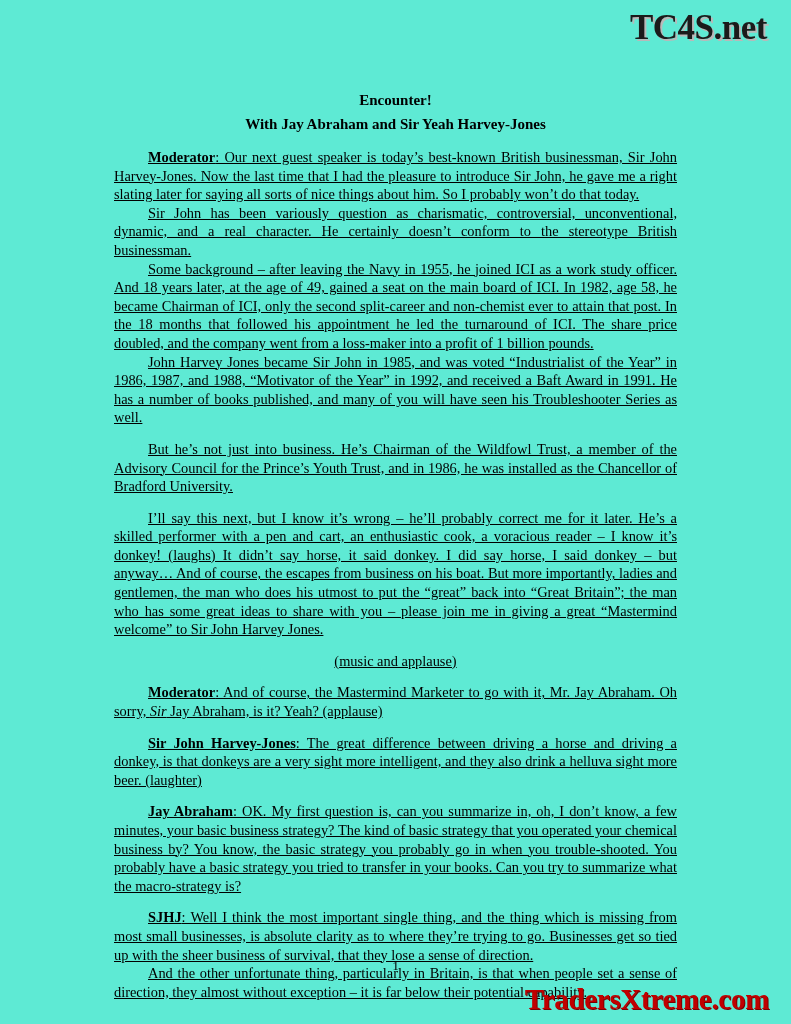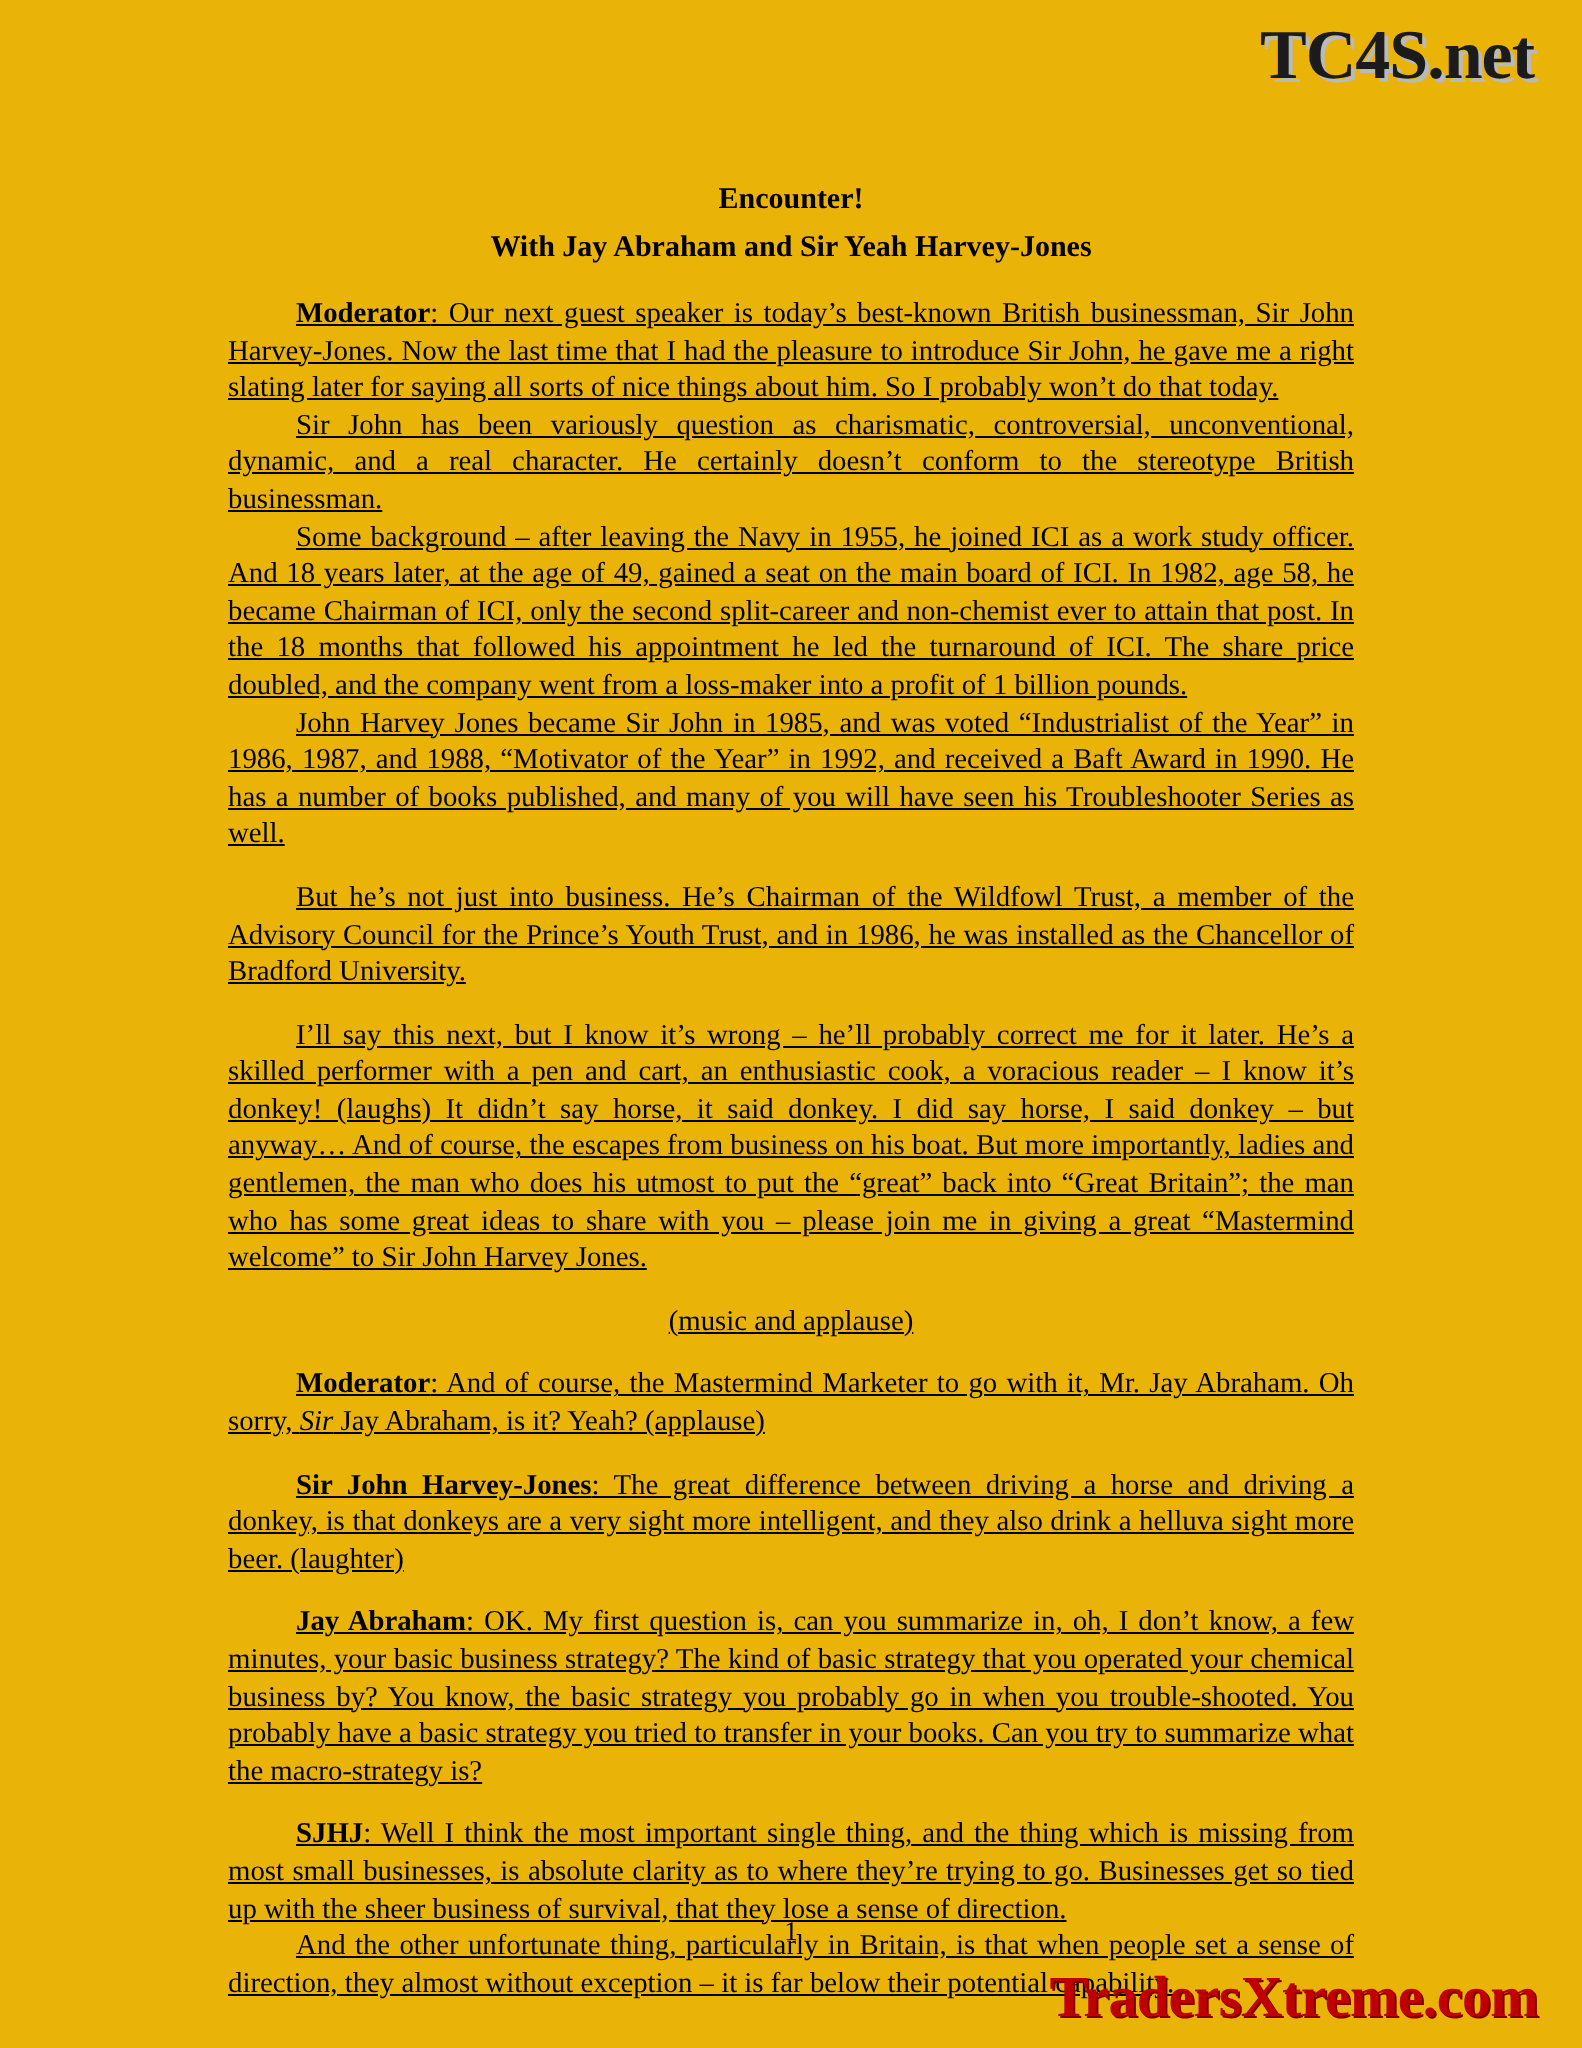--- a/index.html
+++ b/index.html
@@ -11,21 +11,21 @@
     width: 791px;
     height: 1024px;
     position: relative;
     font-family: "Liberation Serif", serif;
     color: #000000;
     overflow: hidden;
   }
   .page {
     position: absolute;
     inset: 0;
-    background: #eab308;
+    background: #5eead4;
   }
 
   
   .wm-top {
     position: absolute;
     top: 8px;
     right: 24px;
     font-family: "Liberation Serif", serif;
     font-weight: bold;
     font-size: 35px;
@@ -111,21 +111,21 @@
 
   <div class="doc">
     <div class="title">
       <span>Encounter!</span>
       <span class="line2">With Jay Abraham and Sir Yeah Harvey-Jones</span>
     </div>
     <div class="body">
         <p class="ind"><span class="b">Moderator</span>:  Our next guest speaker is today’s best-known British businessman, Sir John Harvey-Jones.  Now the last time that I had the pleasure to introduce Sir John, he gave me a right slating later for saying all sorts of nice things about him.  So I probably won’t do that today.</p>
         <p class="ind">Sir John has been variously question as charismatic, controversial, unconventional, dynamic, and a real character.  He certainly doesn’t conform to the stereotype British businessman.</p>
         <p class="ind">Some background – after leaving the Navy in 1955, he joined ICI as a work study officer.  And 18 years later, at the age of 49, gained a seat on the main board of ICI.  In 1982, age 58, he became Chairman of ICI, only the second split-career and non-chemist ever to attain that post.  In the 18 months that followed his appointment he led the turnaround of ICI.  The share price doubled, and the company went from a loss-maker into a profit of 1 billion pounds.</p>
-        <p class="ind">John Harvey Jones became Sir John in 1985, and was voted “Industrialist of the Year” in 1986, 1987, and 1988, “Motivator of the Year” in 1992, and received a Baft Award in 1990.  He has a number of books published, and many of you will have seen his Troubleshooter Series as well.</p>
+        <p class="ind">John Harvey Jones became Sir John in 1985, and was voted “Industrialist of the Year” in 1986, 1987, and 1988, “Motivator of the Year” in 1992, and received a Baft Award in 1991.  He has a number of books published, and many of you will have seen his Troubleshooter Series as well.</p>
         <p class="ind gap">But he’s not just into business.  He’s Chairman of the Wildfowl Trust, a member of the Advisory Council for the Prince’s Youth Trust, and in 1986, he was installed as the Chancellor of Bradford University.</p>
         <p class="ind gap">I’ll say this next, but I know it’s wrong – he’ll probably correct me for it later.  He’s a skilled performer with a pen and cart, an enthusiastic cook, a voracious reader – I know it’s donkey!  (laughs) It didn’t say horse, it said donkey.  I did say horse, I said donkey – but anyway…  And of course, the escapes from business on his boat.  But more importantly, ladies and gentlemen, the man who does his utmost to put the “great” back into “Great Britain”; the man who has some great ideas to share with you – please join me in giving a great “Mastermind welcome” to Sir John Harvey Jones.</p>
         <p class="gap center">(music and applause)</p>
         <p class="ind gap"><span class="b">Moderator</span>:  And of course, the Mastermind Marketer to go with it, Mr. Jay Abraham.  Oh sorry, <span class="i">Sir</span> Jay Abraham, is it?  Yeah?  (applause)</p>
         <p class="ind gap"><span class="b">Sir John Harvey-Jones</span>: The great difference between driving a horse and driving a donkey, is that donkeys are a very sight more intelligent, and they also drink a helluva sight more beer. (laughter)</p>
         <p class="ind gap"><span class="b">Jay Abraham</span>: OK.  My first question is, can you summarize in, oh, I don’t know, a few minutes, your basic business strategy?  The kind of basic strategy that you operated your chemical business by?  You know, the basic strategy you probably go in when you trouble-shooted.  You probably have a basic strategy you tried to transfer in your books.  Can you try to summarize what the macro-strategy is?</p>
         <p class="ind gap"><span class="b">SJHJ</span>:  Well I think the most important single thing, and the thing which is missing from most small businesses, is absolute clarity as to where they’re trying to go.  Businesses get so tied up with the sheer business of survival, that they lose a sense of direction.</p>
         <p class="ind">And the other unfortunate thing, particularly in Britain, is that when people set a sense of direction, they almost without exception – it is far below their potential capability.</p>
       </div>
   </div>

